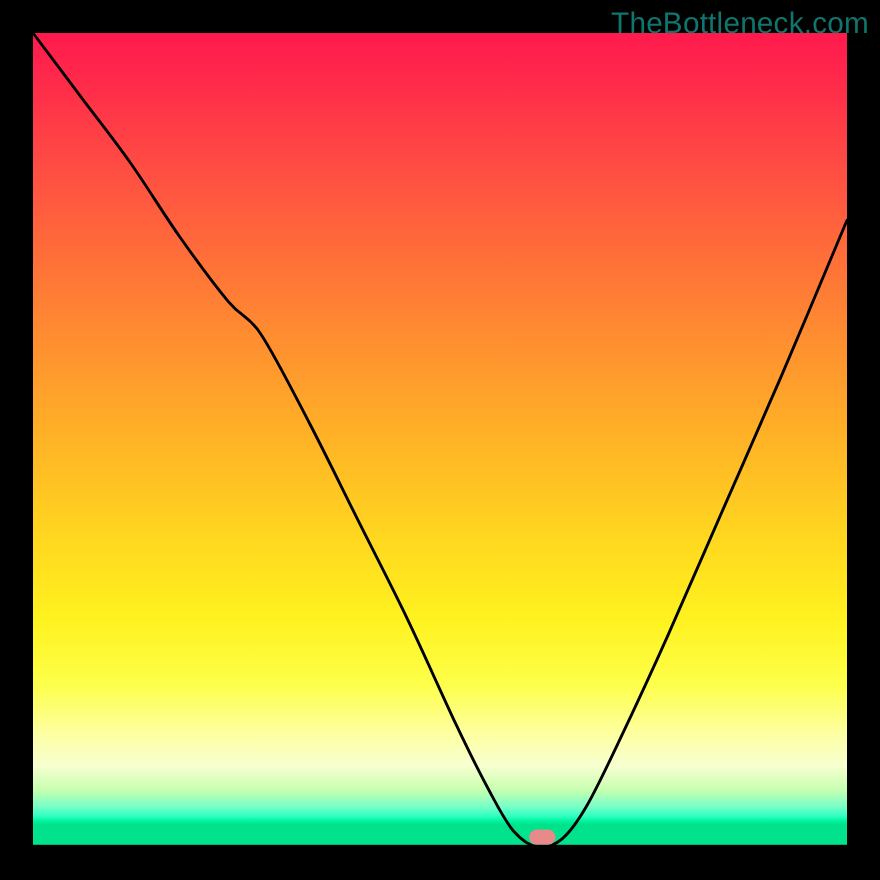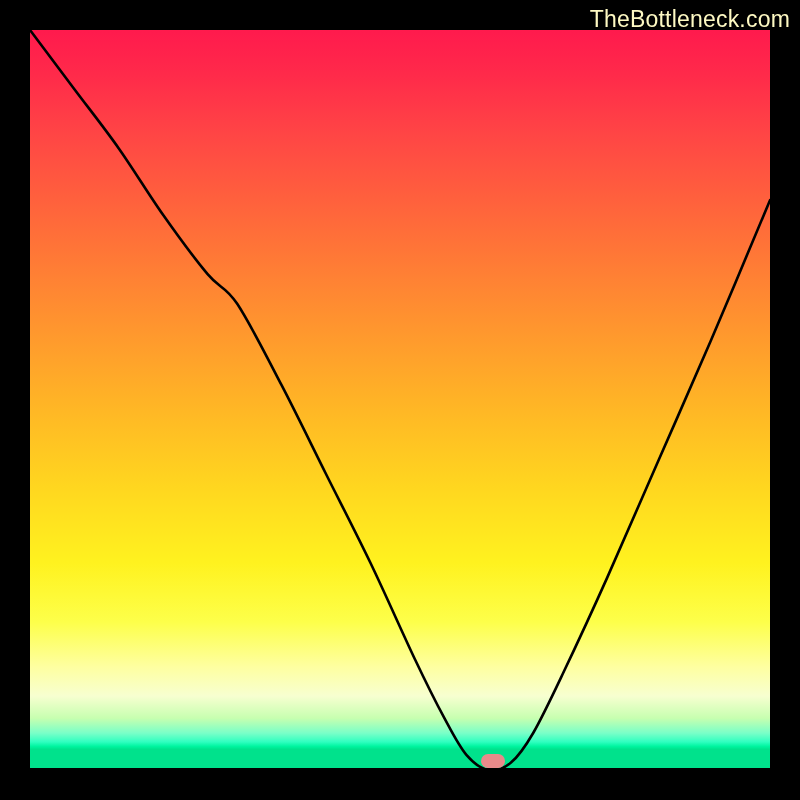--- a/index.html
+++ b/index.html
@@ -65,22 +65,22 @@
     width: 24px;
     height: 14px;
     border-radius: 7px;
     background: #e98a8a;
     transform: translate(-50%, -50%);
   }
   .watermark {
     position: absolute;
     top: 6px;
     right: 10px;
-    color: #fef9c3;
-    font-size: 23px;
+    color: #0f766e;
+    font-size: 27px;
     letter-spacing: 0.2px;
     font-weight: 400;
     user-select: none;
   }
   svg.curve {
     position: absolute;
     inset: 0;
     width: 100%;
     height: 100%;
     overflow: visible;

